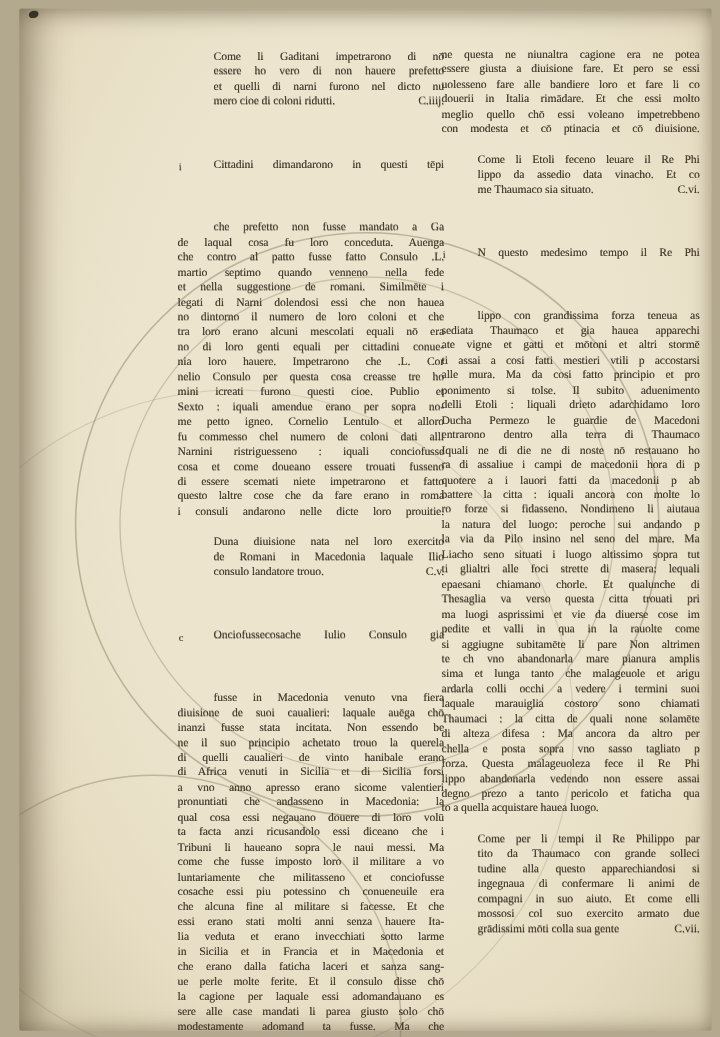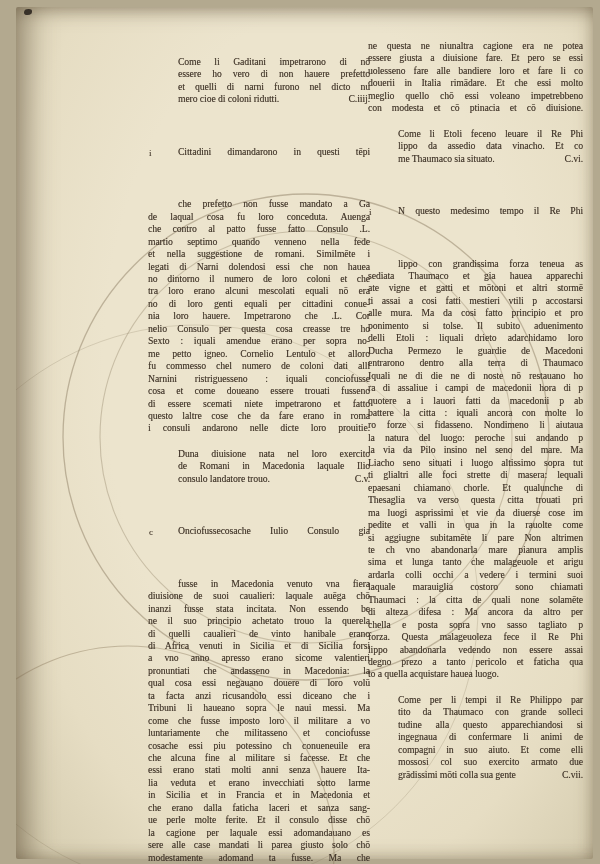--- a/index.html
+++ b/index.html
@@ -22,21 +22,21 @@
     position:absolute;left:24px;top:9px;width:8px;height:6px;
     background:#26201a;border-radius:60% 40% 55% 45%;opacity:.85;
   }
   svg.stamp{position:absolute;left:0;top:0;pointer-events:none;}
   .col{
     position:absolute;
     font-size:9.6px;line-height:12.45px;letter-spacing:-.05px;
     color:#42362a;
     text-shadow:.2px .2px 0 rgba(66,54,41,.5);
   }
-  .col-left{left:148px;top:56px;width:222px;}
+  .col-left{left:148px;top:42px;width:222px;}
   .col-right{left:368px;top:40px;width:215px;}
   .block{margin:0 0 13px 0;}
   .block:last-child{margin-bottom:0;}
   .block.paragraph{position:relative;}
   .block.heading{padding-left:30px;}
   .line{text-align:justify;text-align-last:justify;}
   .line.no-just{text-align-last:left;}
   .line.ind{padding-left:30px;margin-top:40px;}
   .chap-line{display:flex;justify-content:space-between;text-align-last:left;}
   .chapter{padding-left:6px;}
@@ -75,20 +75,21 @@
       <div class="line">de laqual cosa fu loro conceduta. Auenga</div>
       <div class="line">che contro al patto fusse fatto Consulo .L.</div>
       <div class="line">martio septimo quando venneno nella fede</div>
       <div class="line">et nella suggestione de romani. Similmēte i</div>
       <div class="line">legati di Narni dolendosi essi che non hauea</div>
       <div class="line">no dintorno il numero de loro coloni et che</div>
       <div class="line">tra loro erano alcuni mescolati equali nō era</div>
       <div class="line">no di loro genti equali per cittadini conue-</div>
       <div class="line">nia loro hauere. Impetrarono che .L. Cor</div>
       <div class="line">nelio Consulo per questa cosa creasse tre ho</div>
+      <div class="line">mini icreati furono questi cioe. Publio et</div>
       <div class="line">Sexto : iquali amendue erano per sopra no-</div>
       <div class="line">me petto igneo. Cornelio Lentulo et alloro</div>
       <div class="line">fu commesso chel numero de coloni dati alli</div>
       <div class="line">Narnini ristriguesseno : iquali conciofusse</div>
       <div class="line">cosa et come doueano essere trouati fusseno</div>
       <div class="line">di essere scemati niete impetrarono et fatto</div>
       <div class="line">questo laltre cose che da fare erano in roma</div>
       <div class="line">i consuli andarono nelle dicte loro prouitie.</div>
     </div>
     <div class="block heading">

